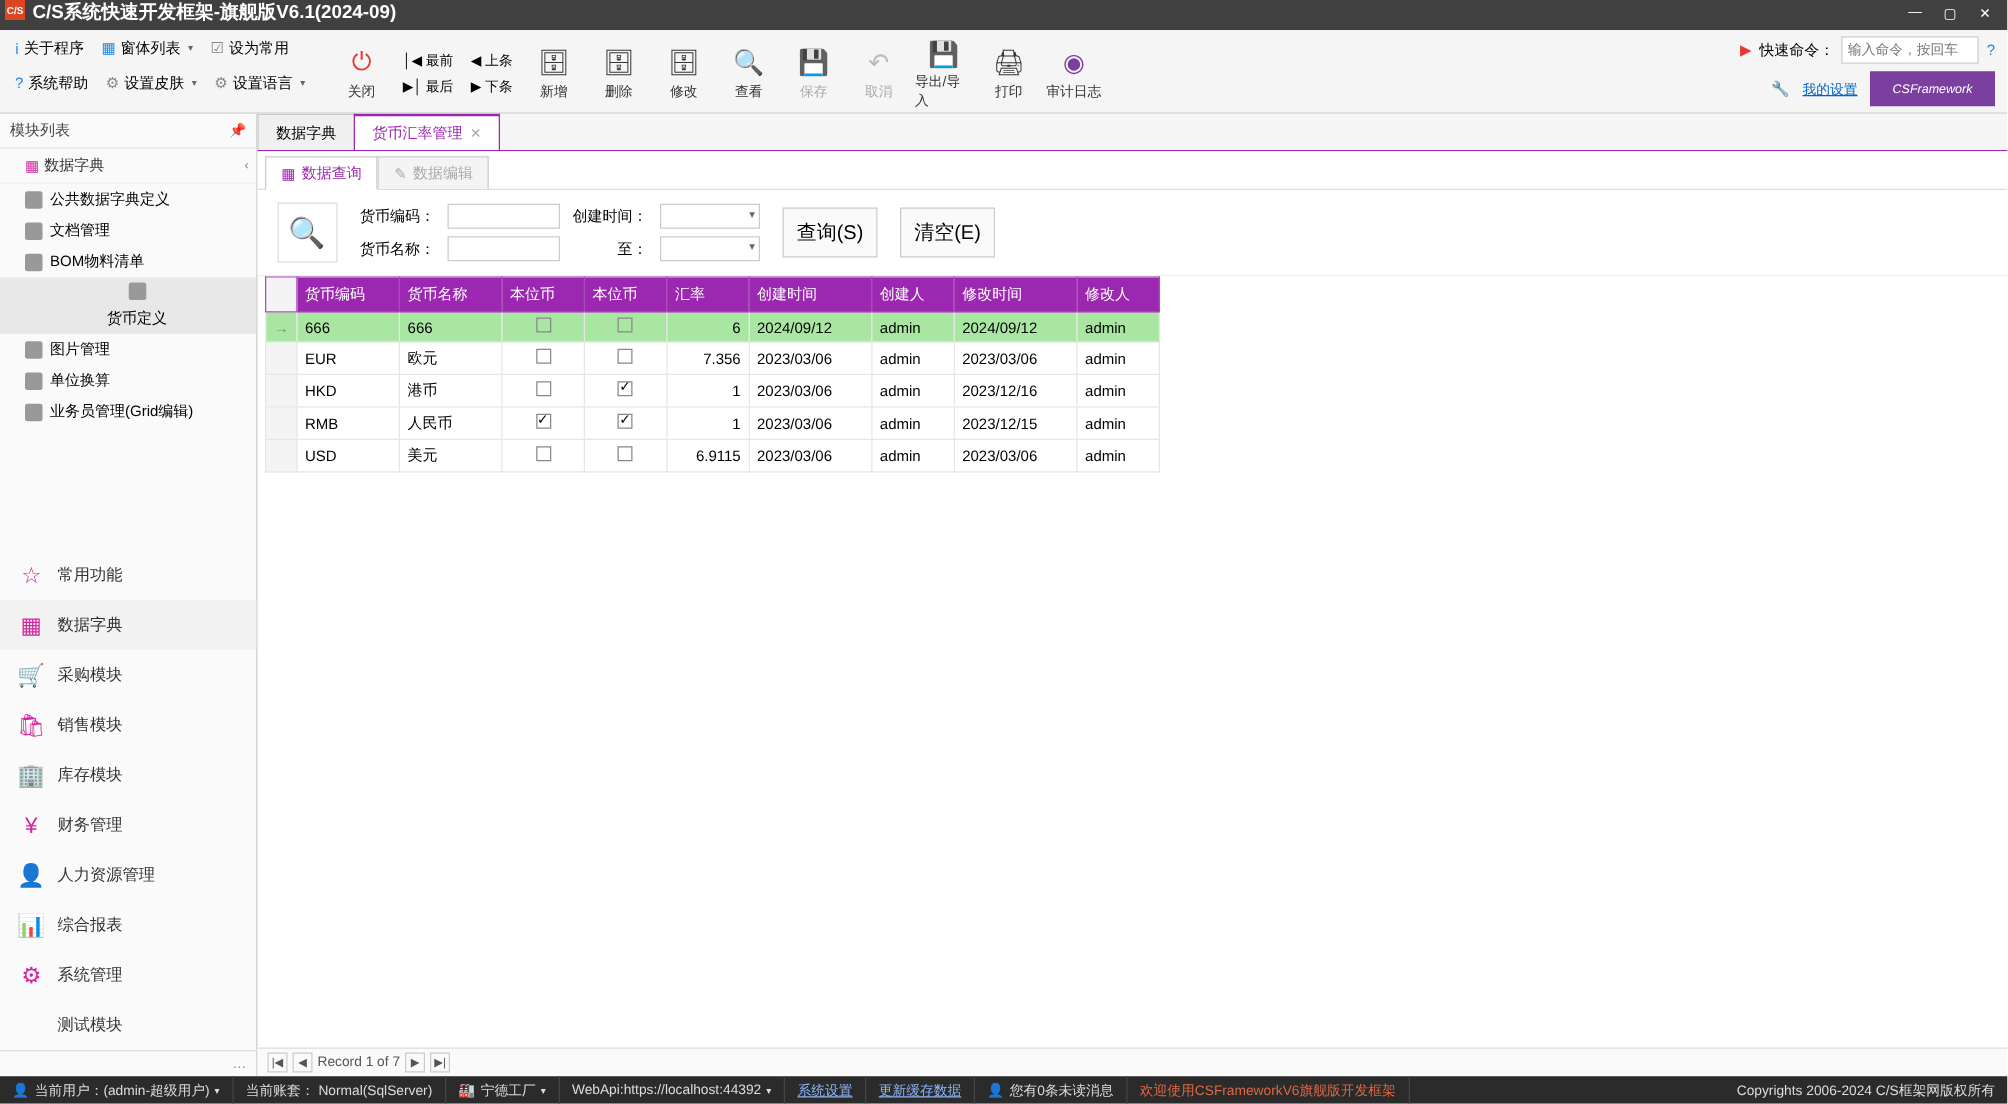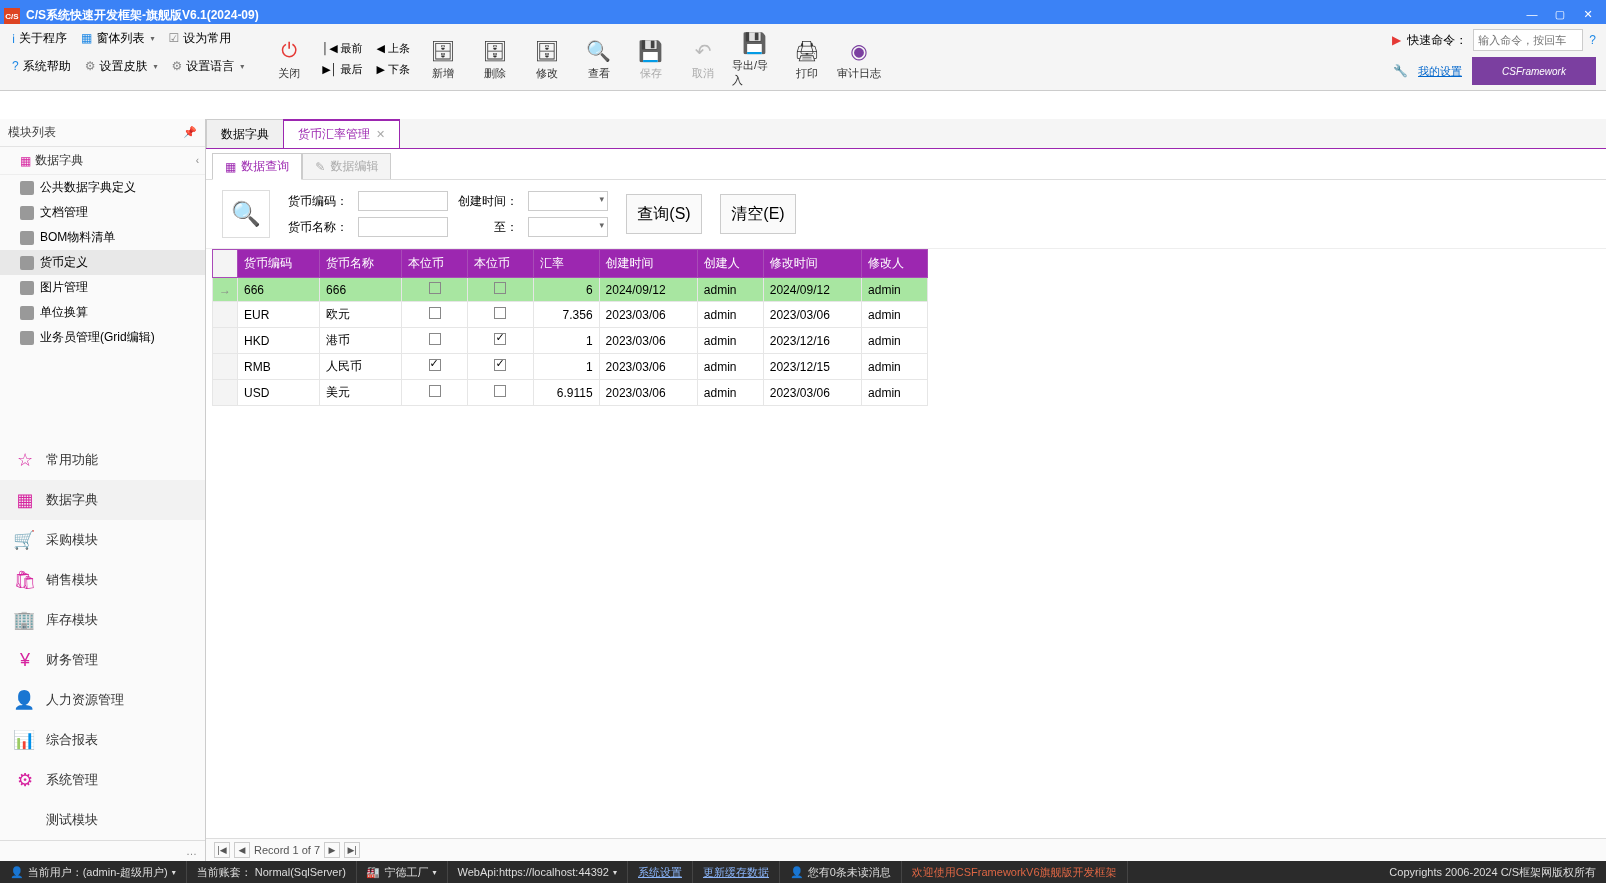--- a/index.html
+++ b/index.html
@@ -1,49 +1,49 @@
 <!DOCTYPE html>
 <html><head>
 <meta charset="utf-8">
 <style>
 * { margin: 0; padding: 0; box-sizing: border-box; font-family: "Microsoft YaHei", sans-serif; }
 body { width: 1606px; height: 883px; background: #fff; font-size: 12px; overflow: hidden; display: flex; flex-direction: column; }
 
 
-.titlebar { background: #3b82f6; color: #fff; height: 24px; display: flex; align-items: flex-end; padding: 0 4px; }
+.titlebar { background: #404040; color: #fff; height: 24px; display: flex; align-items: flex-start; padding: 0 4px; }
 .titlebar .icon { width:16px; height:16px; background:#d42; margin-right:6px; display:inline-flex; align-items:center; justify-content:center; font-size:8px; font-weight:bold;}
-.titlebar .title { flex:1; font-weight:bold; font-size:12px; }
+.titlebar .title { flex:1; font-weight:bold; font-size:15px; }
 .titlebar .winbtn { width:28px; height:20px; display:inline-flex; align-items:center; justify-content:center; color:#fff; font-size:11px; }
 
 
 .toolbar-wrap { background:#f5f5f5; border-bottom:1px solid #ccc; }
 .toolbar-row { display:flex; align-items:center; height:28px; padding:0 6px; gap:2px; }
 .toolbar-btn { display:inline-flex; align-items:center; gap:4px; padding:3px 6px; border-radius:2px; cursor:pointer; }
 .dd-arrow { font-size:8px; color:#666; margin-left:2px; }
 .big-tools { display:flex; align-items:center; padding:4px 10px 0 10px; gap:6px; }
 .bigbtn { display:flex; flex-direction:column; align-items:center; width:46px; padding:2px 0; cursor:pointer; }
 .bigbtn .big-icon { width:26px; height:26px; display:flex; align-items:center; justify-content:center; font-size:20px; }
 .bigbtn .lbl { font-size:11px; margin-top:2px; color:#333; }
 .bigbtn.disabled .lbl { color:#aaa; }
 .tool-col { display:flex; flex-direction:column; gap:2px; justify-content:center; }
 .smallnav { display:inline-flex; align-items:center; gap:3px; font-size:11px; padding:2px 4px; cursor:pointer; }
 .right-tools { margin-left:auto; display:flex; align-items:center; gap:8px; padding-right:10px; }
 .cmd-input { width:110px; height:22px; border:1px solid #ccc; padding:0 4px; font-size:11px; }
 .settings-link { color:#0066cc; text-decoration:underline; cursor:pointer; font-size:11px; }
-.brand-box { width:124px; height:28px; background:#7b3fa0; color:#fff; display:flex; align-items:center; justify-content:center; font-size:10px; font-style:italic; }
-
-
-.main { flex:1; display:flex; min-height:0;margin-top:28px; }
+.brand-box { width:100px; height:28px; background:#7b3fa0; color:#fff; display:flex; align-items:center; justify-content:center; font-size:10px; font-style:italic; }
+
+
+.main { flex:1; display:flex; min-height:0; }
 .sidebar { width:206px; border-right:1px solid #ccc; display:flex; flex-direction:column; background:#fafafa; }
 .side-header { padding:5px 8px; font-size:12px; color:#444; border-bottom:1px solid #e4e4e4; display:flex; align-items:center; }
 .side-header .pin { margin-left:auto; font-size:11px; color:#888; }
 .tree-cat { padding:5px 6px 5px 20px; font-size:12px; border-bottom:1px solid #eee; color:#333; display:flex; align-items:center; gap:4px; position:relative; }
 .tree-cat .chev { position:absolute; right:6px; color:#888; font-size:10px; }
 .tree-item { padding:4px 6px 4px 20px; display:flex; align-items:center; gap:6px; cursor:pointer; }
-.tree-item.active { background:#e8e8e8; }
+.tree-item.active { background:#e8e8e8;flex-direction:column; }
 .tree-item .ico { width:14px; height:14px; display:inline-block; background:#999; border-radius:2px; }
 .side-mods { margin-top:auto; }
 .side-mod { display:flex; align-items:center; gap:10px; padding:9px 14px; cursor:pointer; font-size:13px; color:#333; }
 .side-mod .micon { width:22px; height:22px; display:inline-flex; align-items:center; justify-content:center; color:#d6249f; font-size:18px; }
 .side-mod.alt { background:#f2f2f2; }
 .side-foot { border-top:1px solid #ddd; padding:4px 8px; color:#888; font-size:11px; text-align:right; }
 
 
 .content { flex:1; display:flex; flex-direction:column; min-width:0; }
 .tabs { display:flex; border-bottom:1px solid #9c27b0; background:#f5f5f5; }

